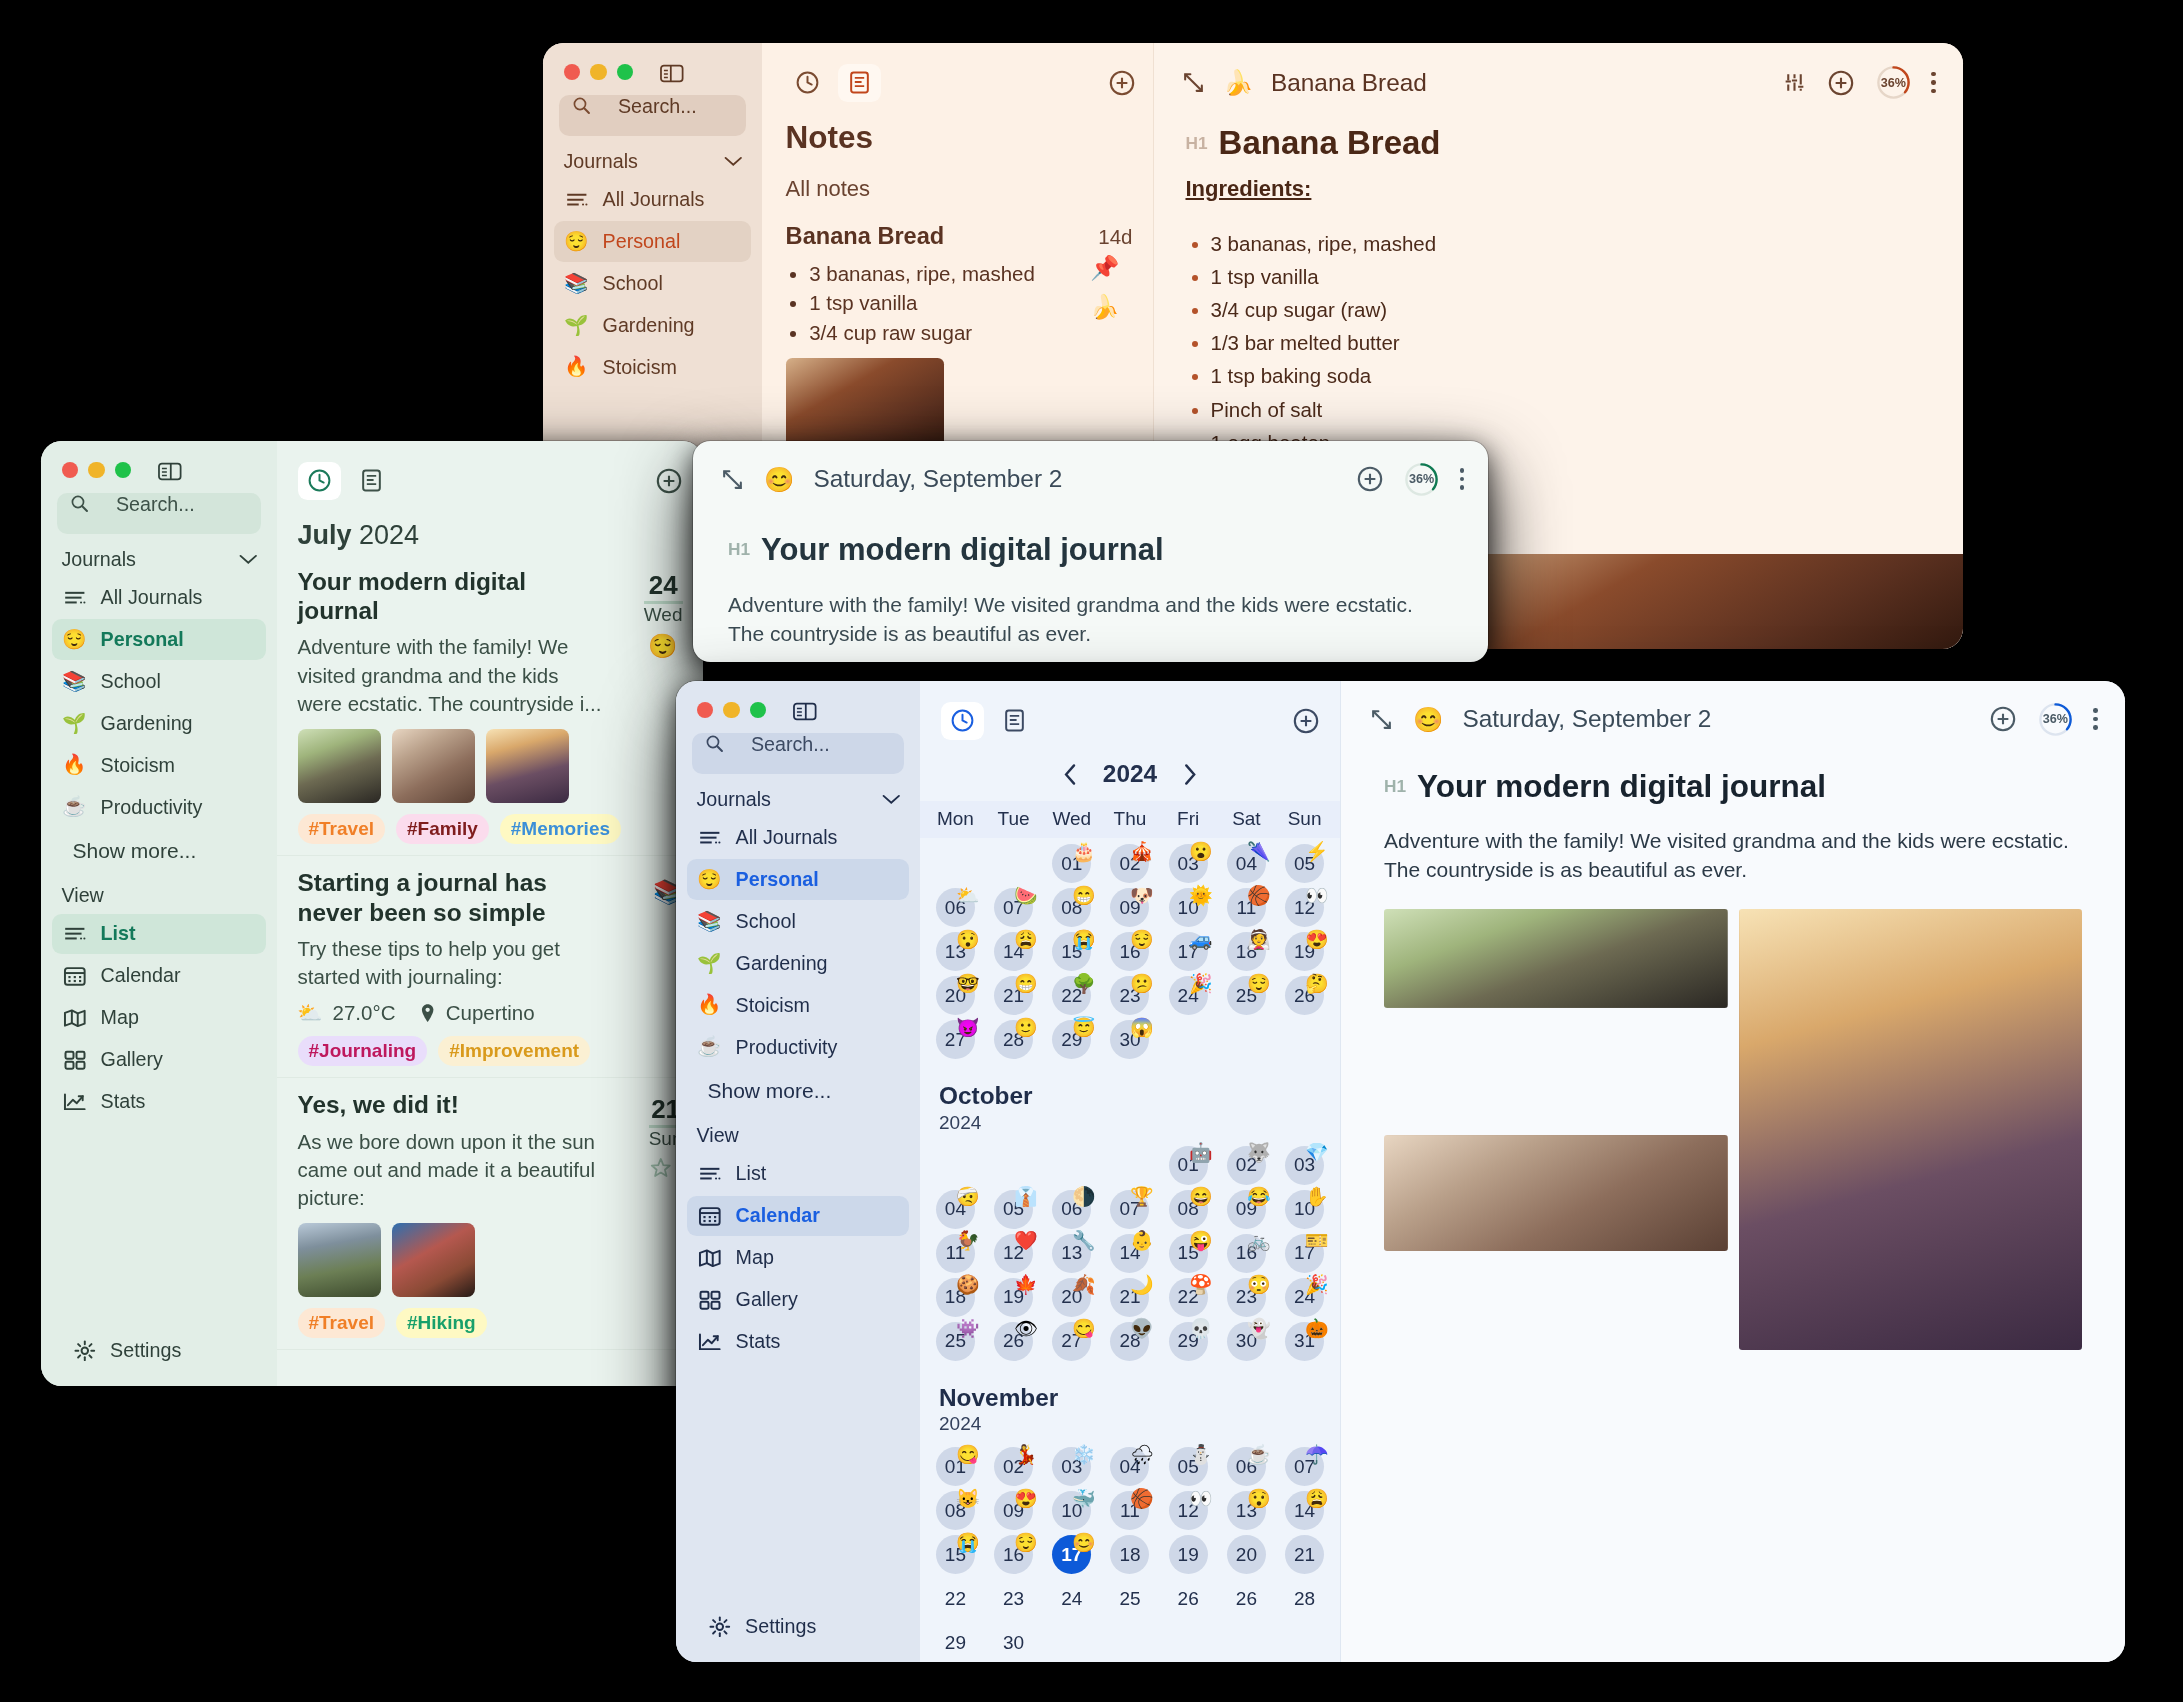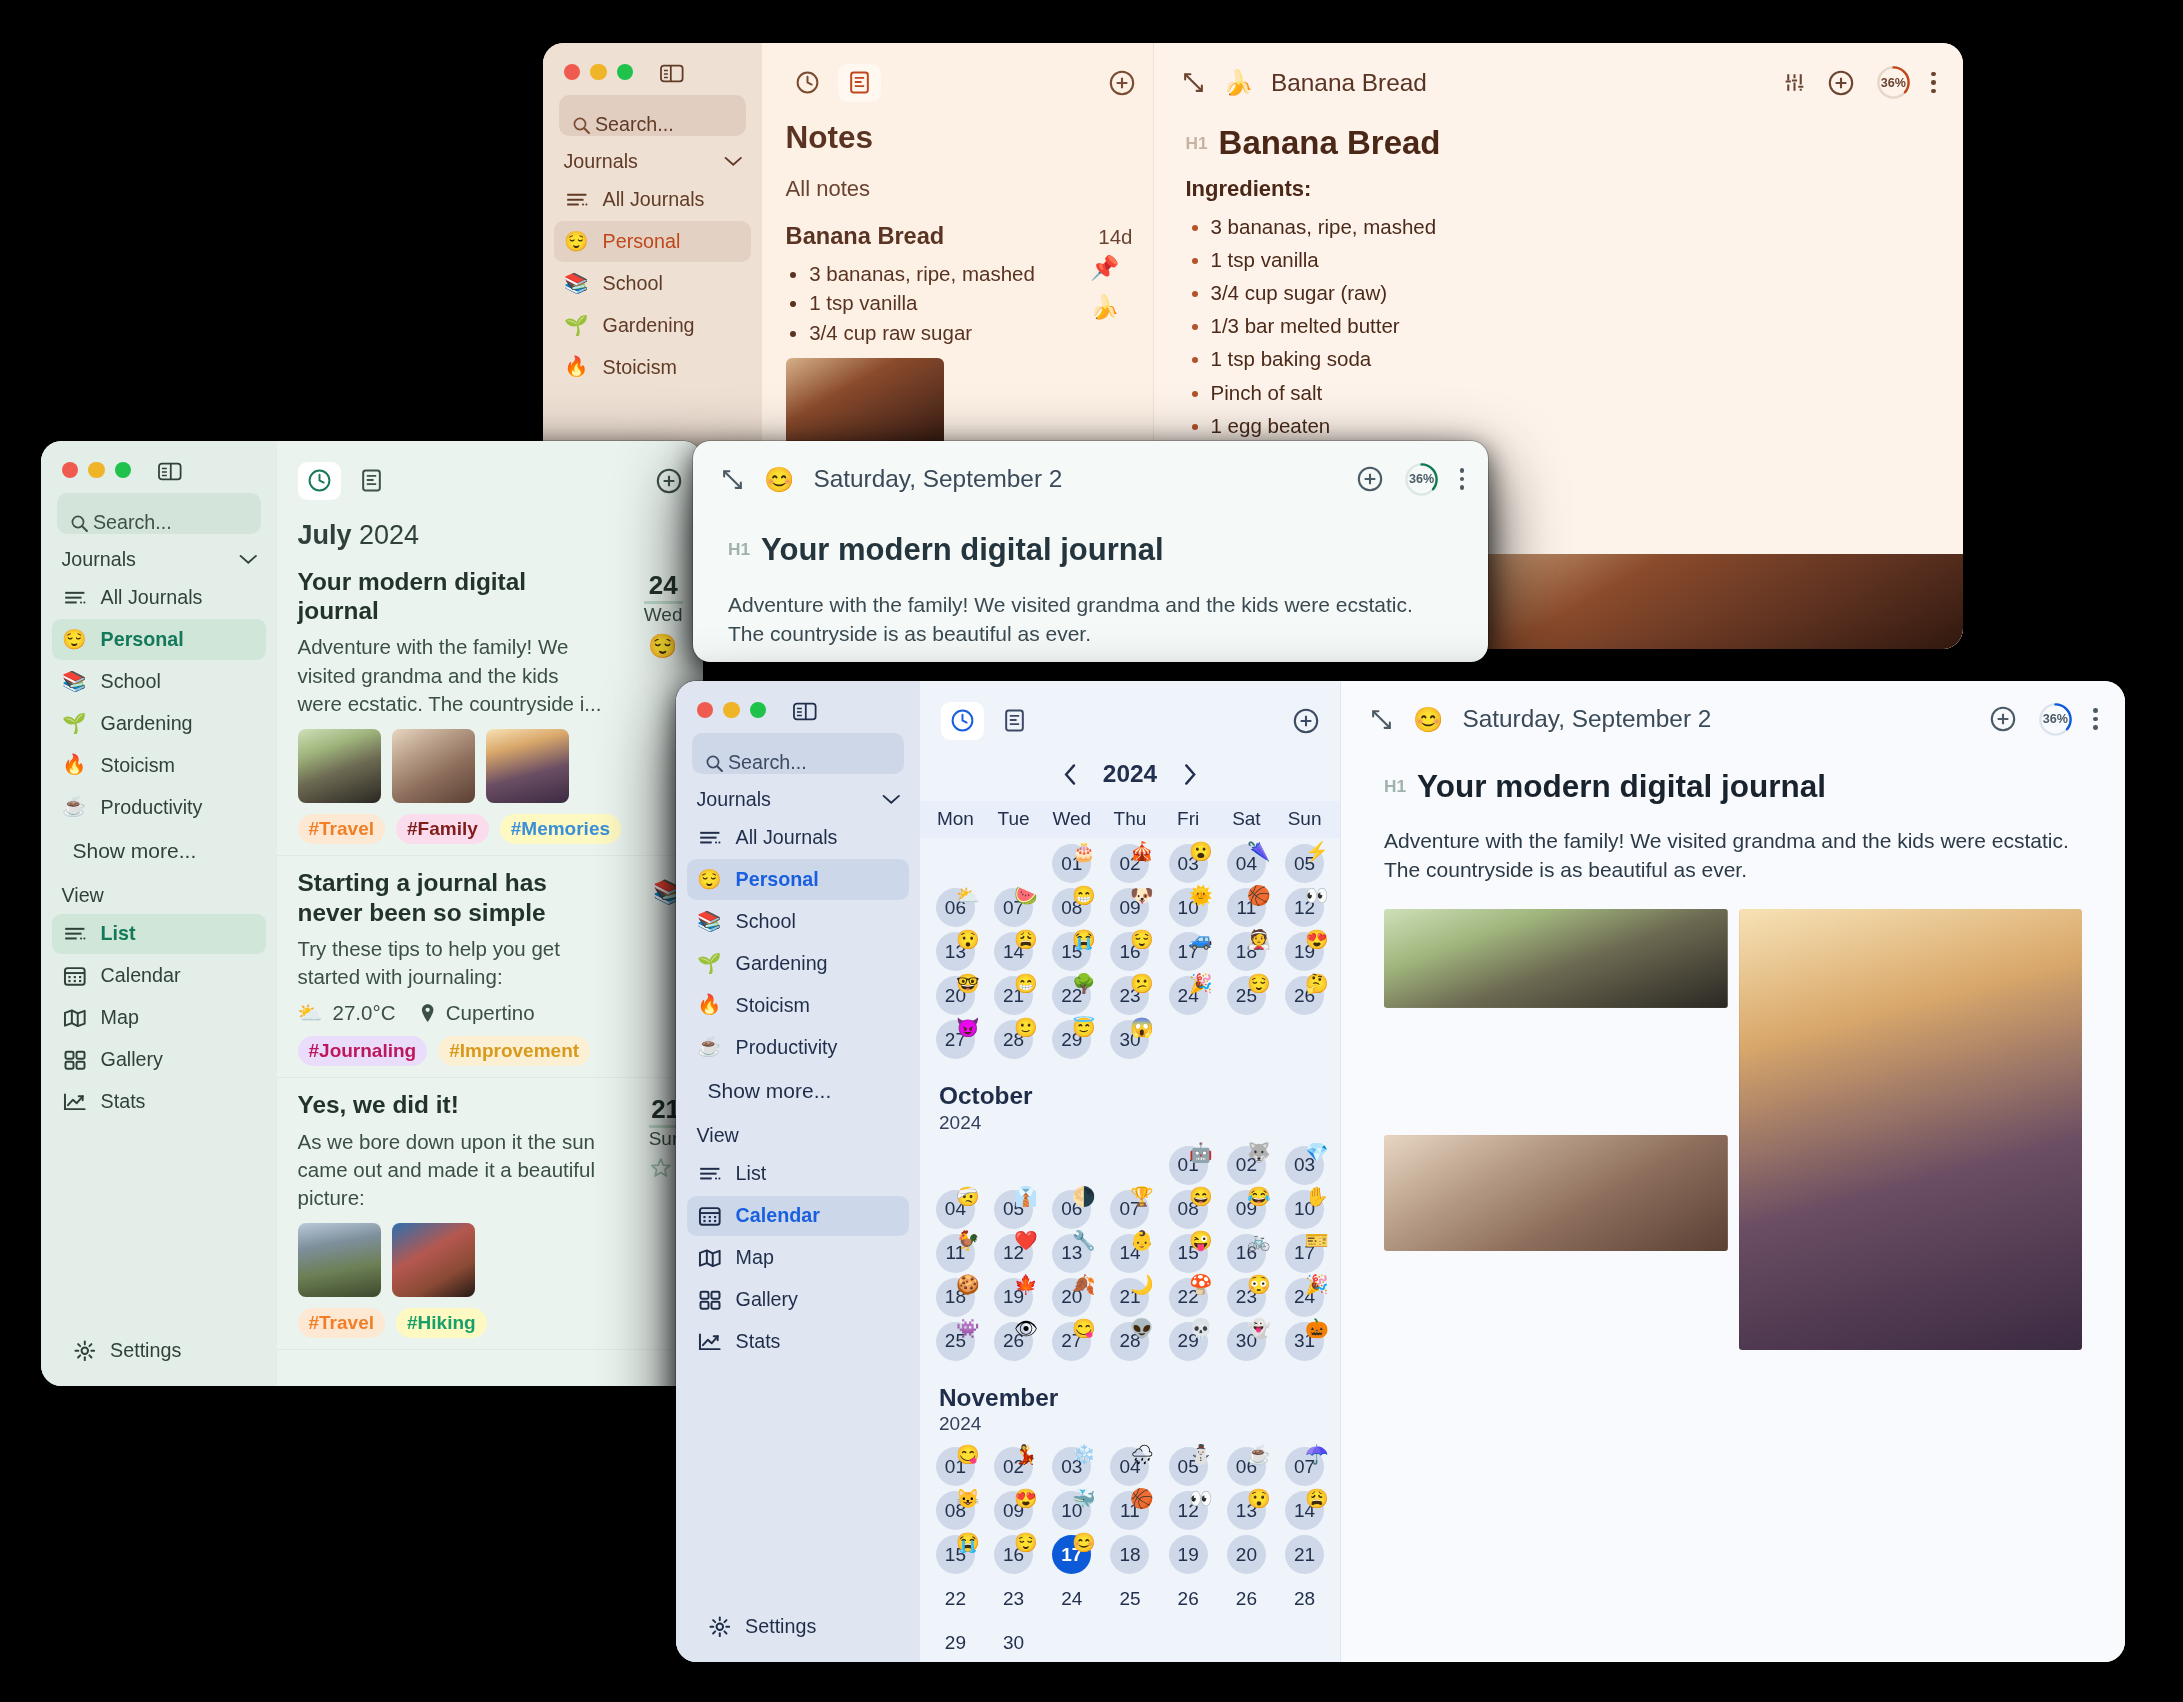--- a/index.html
+++ b/index.html
@@ -14,21 +14,21 @@
   
   .tl { display:flex; align-items:center; gap:10.2px; }
   .dot { width:16.5px; height:16.5px; border-radius:50%; }
   .dot.r{background:#f05b50;} .dot.y{background:#f0b429;} .dot.g{background:#1fc24a;}
 
   
   .sb { display:flex; flex-direction:column; flex:0 0 auto; padding:0 0 0 0; position:relative; }
   .sb-top { display:flex; align-items:center; gap:0; padding:20.5px 17.3px 7.9px 20.5px; }
   .sb-panelicon { margin-left:27px; width:23.6px; height:17.3px; }
   .searchbox { margin:6.3px 15.8px 0 15.8px; height:41px; border-radius:10.2px; display:flex;
-               align-items:flex-end; gap:3px; padding:0 12.6px; font-size:19.7px; }
+               align-items:flex-start; gap:26px; padding:0 12.6px; font-size:19.7px; }
   .sec-head { display:flex; align-items:center; justify-content:space-between;
               padding:14px 19px 4.7px 20.5px; font-size:19.7px; }
   .sb-item { display:flex; align-items:center; gap:14px; margin:1.6px 11px; padding:8.7px 11px;
              border-radius:9.5px; font-size:19.7px; white-space:nowrap; }
   .sb-item .ico { width:23.6px; display:flex; justify-content:center; font-size:19.7px; line-height:1; }
   .sb-plain { padding:9.5px 20.5px 7.9px 31.5px; font-size:21px; }
   .sb-foot { margin-top:auto; display:flex; align-items:center; gap:14px; padding:17.3px 20.5px 23.6px 31.5px; font-size:19.7px; }
 
   svg { display:block; }
 
@@ -48,21 +48,21 @@
   #w1 .allnotes { font-size:22px; color:#6a4330; padding:20.5px 0 9.5px 23.6px; }
   #w1 .note-row { padding:11px 20.5px 0 23.6px; }
   #w1 .note-ttl { font-size:23.6px; font-weight:700; color:#5a3322; }
   #w1 .note-age { font-size:20.5px; color:#6a4330; }
   #w1 .note-li { font-size:20.5px; color:#5a3322; line-height:1.42; }
   #w1 .detail { flex:1; background:#fdf3ea; position:relative; }
   #w1 .dhead { display:flex; align-items:center; gap:17.3px; padding:22px 27px 0 27px; }
   #w1 .dtitle { font-size:24.4px; color:#5a3322; }
   #w1 .dbody { padding:23.6px 27px 0 31.5px; color:#4c2a1a; }
   #w1 h1.h1 { font-size:33px; font-weight:700; color:#4a2716; }
-  #w1 .lbl { font-size:22px; font-weight:700; margin:14px 0 8px 0; color:#4a2716; }
+  #w1 .lbl { font-size:22px; font-weight:700; margin:14px 0 25px 0; color:#4a2716;text-decoration:underline; }
   #w1 .ing { font-size:20.5px; line-height:1.62; padding-left:25px; }
   #w1 .ing li::marker { color:#b4522a; }
 
   
   #w2 { left:41px; top:441px; width:662px; height:945px; background:#e9f2ec; }
   #w2 .sb { width:236px; background:#e2eee7; }
   #w2 .searchbox { background:#d3e5da; color:#3d5148; }
   #w2 .sec-head, #w2 .sb-item, #w2 .sb-plain, #w2 .sb-foot { color:#2f413a; }
   #w2 .sb-item.active { background:#cfe6d9; color:#13795a; font-weight:600; }
   #w2 .list { flex:1; background:#eaf3ee; position:relative; }

